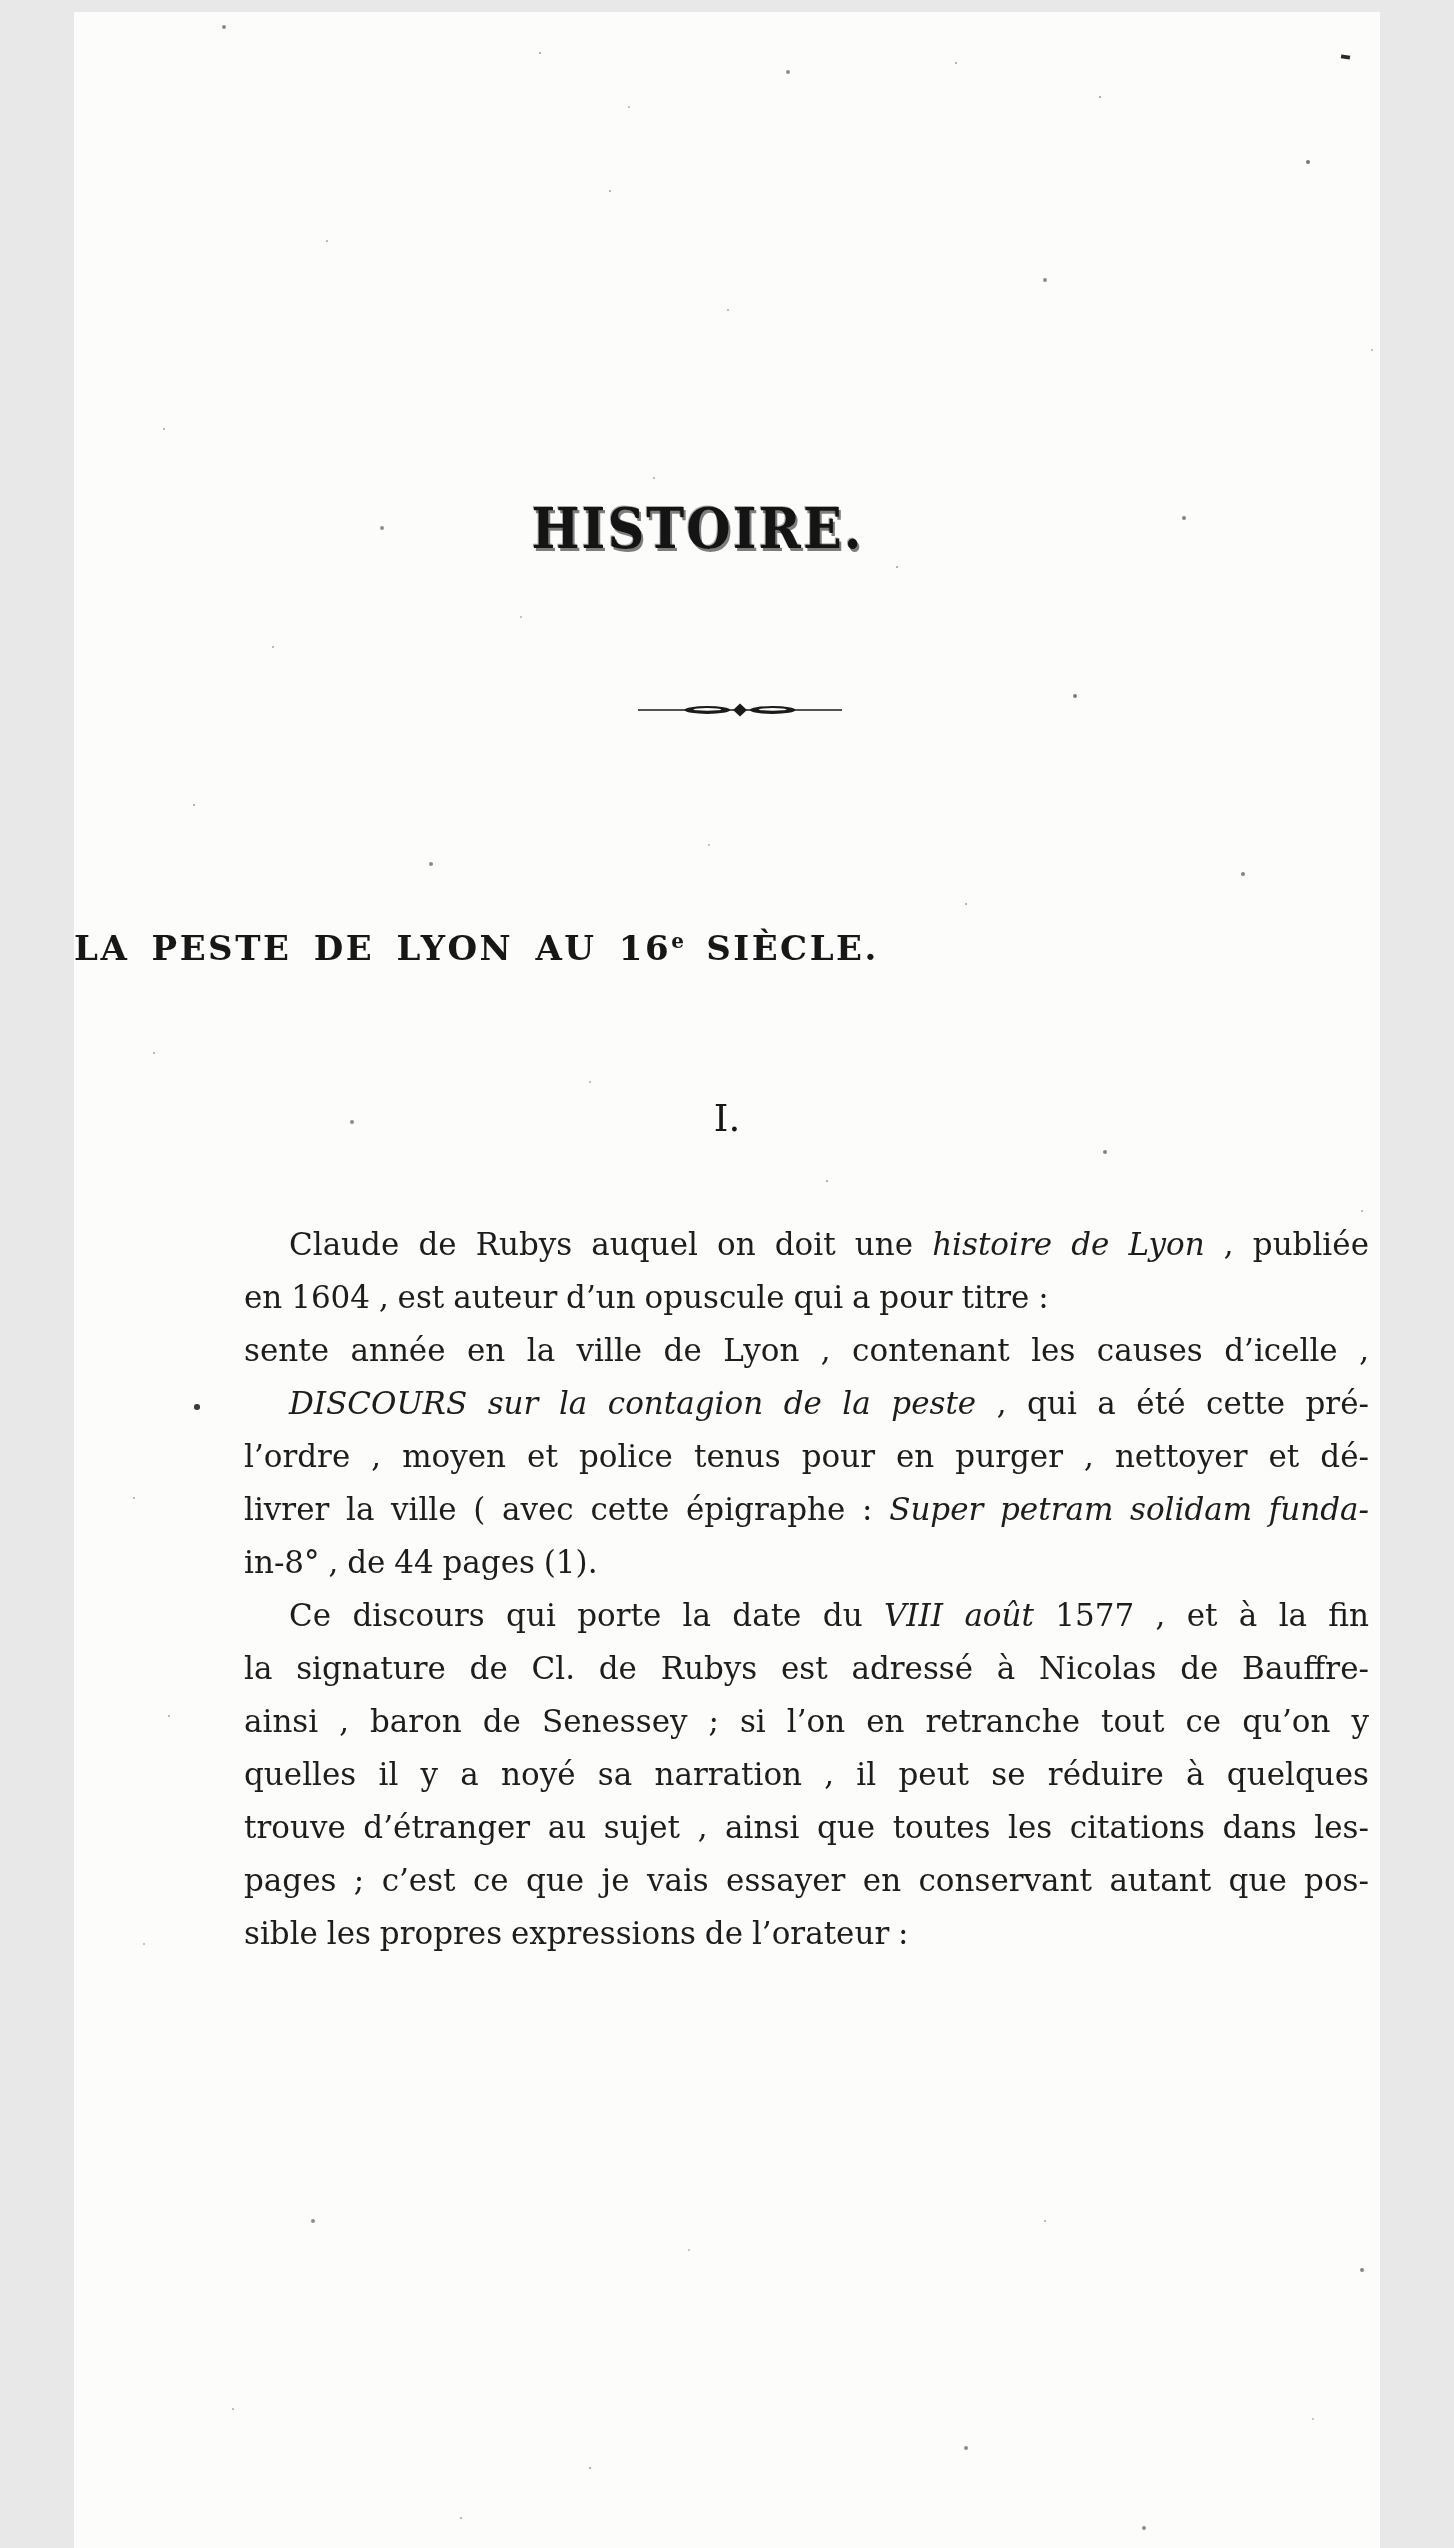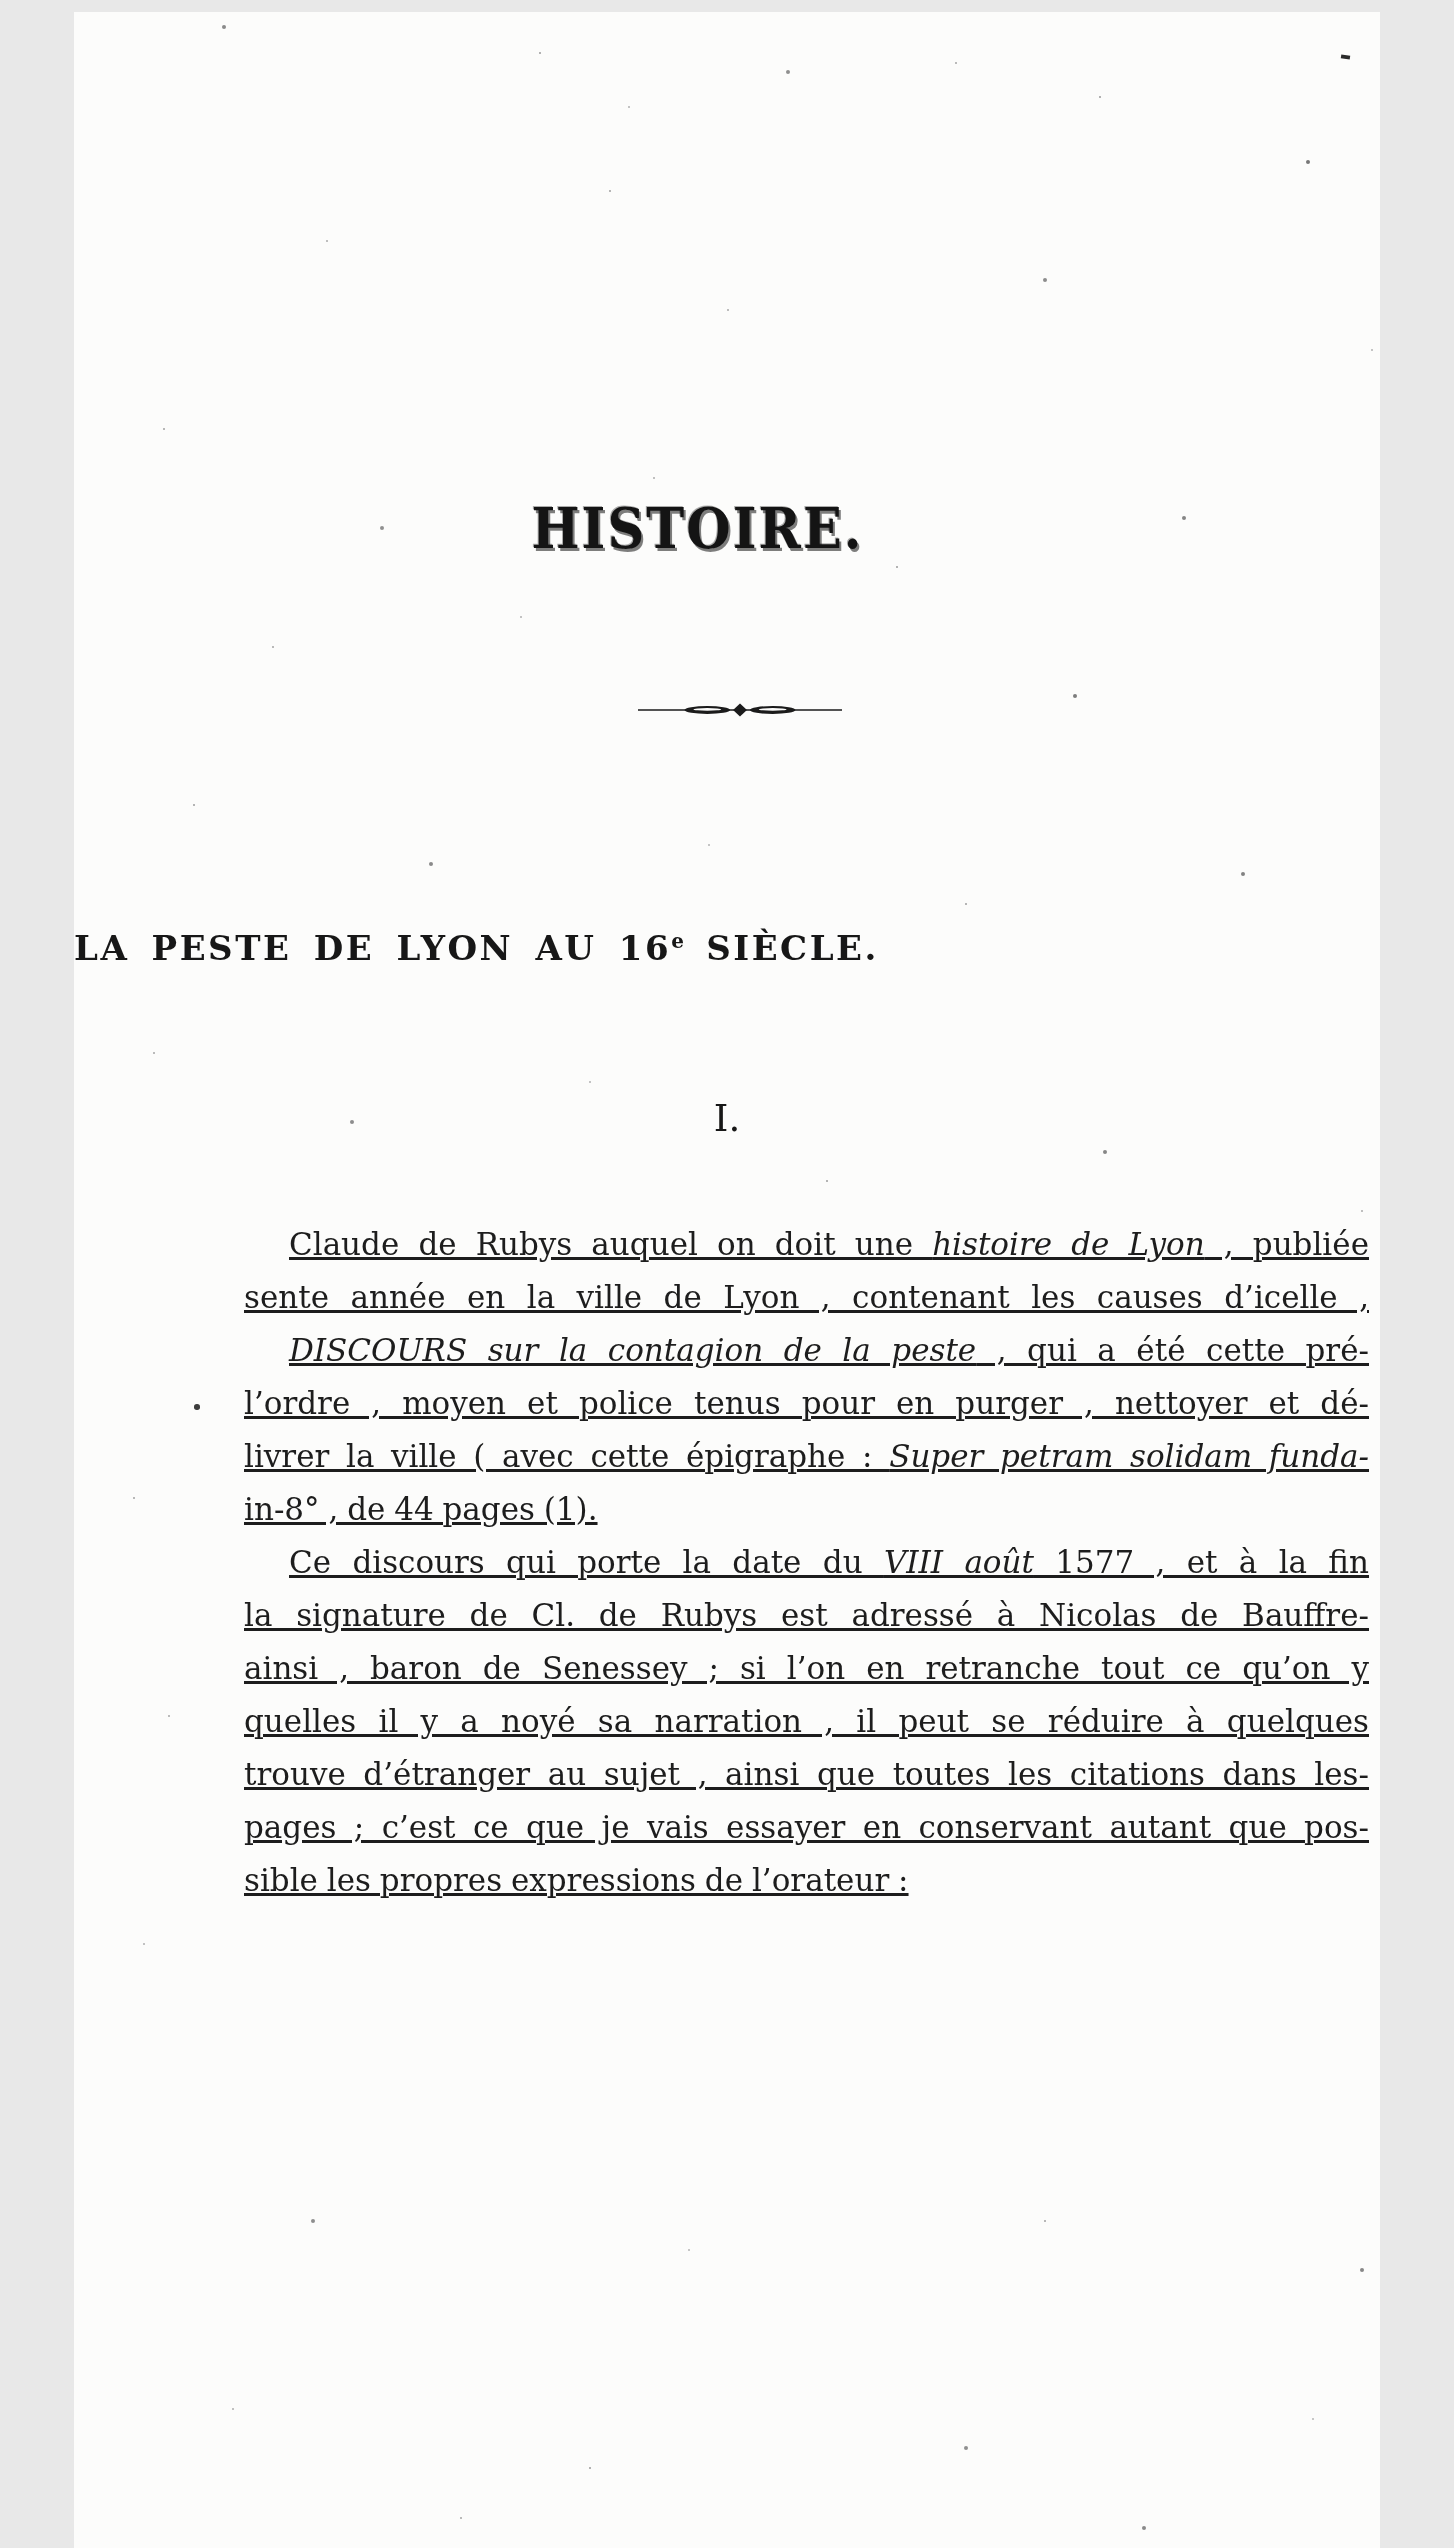--- a/index.html
+++ b/index.html
@@ -61,21 +61,21 @@
   }
   .footnote {
     position: absolute;
     top: 2053px; left: 170px;
     width: 1129px;
     font-size: 26px;
     line-height: 50px;
     word-spacing: -1px;
     color: #222;
   }
-  .line { white-space: normal; text-decoration: underline; }
+  .line { white-space: normal; }
   .line.fill { text-align: justify; text-align-last: justify; }
   .line.indent { text-indent: 45px; }
   .it { font-style: italic; }
   
   .specks {
     position: absolute; top: 0; left: 0;
     width: 2px; height: 2px; border-radius: 50%;
     background: transparent;
     box-shadow:
       149px 14px 0 1px #8a8a8a, 465px 40px 0 0 #9a9a9a, 554px 94px 0 0 #b0b0b0,
@@ -121,20 +121,21 @@
       <path d="M105 2.5 L112 9 L105 15.5 L98 9 Z" fill="#1b1b1b"></path>
     </svg>
   </div>
 
   <h2 class="heading"><span>LA PESTE DE LYON AU 16</span><sup>e</sup><span> SIÈCLE.</span></h2>
 
   <div class="section-marker">I.</div>
 
   <div class="body-text">
       <div class="line indent fill"><span>Claude de Rubys auquel on doit une </span><span class="it">histoire de Lyon</span><span> , publiée</span></div>
+      <div class="line"><span>en 1604 , est auteur d’un opuscule qui a pour titre :</span></div>
       <div class="line fill"><span>sente année en la ville de Lyon , contenant les causes d’icelle ,</span></div>
       <div class="line indent fill"><span class="it">DISCOURS sur la contagion de la peste</span><span> , qui a été cette pré-</span></div>
       <div class="line fill"><span>l’ordre , moyen et police tenus pour en purger , nettoyer et dé-</span></div>
       <div class="line fill"><span>livrer la ville ( avec cette épigraphe : </span><span class="it">Super petram solidam funda-</span></div>
       <div class="line"><span>in-8° , de 44 pages (1).</span></div>
       <div class="line indent fill"><span>Ce discours qui porte la date du </span><span class="it">VIII août</span><span> 1577 , et à la fin</span></div>
       <div class="line fill"><span>la signature de Cl. de Rubys est adressé à Nicolas de Bauffre-</span></div>
       <div class="line fill"><span>ainsi , baron de Senessey ; si l’on en retranche tout ce qu’on y</span></div>
       <div class="line fill"><span>quelles il y a noyé sa narration , il peut se réduire à quelques</span></div>
       <div class="line fill"><span>trouve d’étranger au sujet , ainsi que toutes les citations dans les-</span></div>

